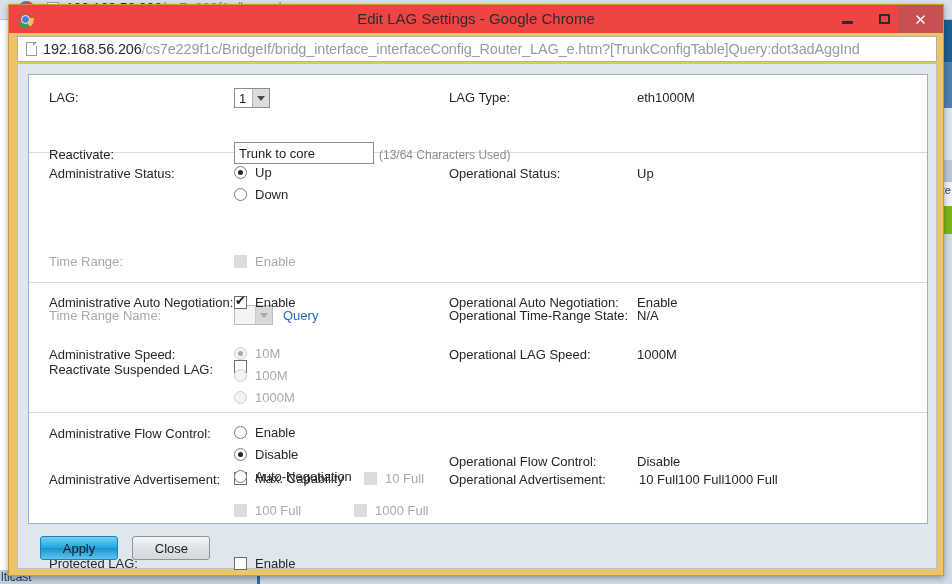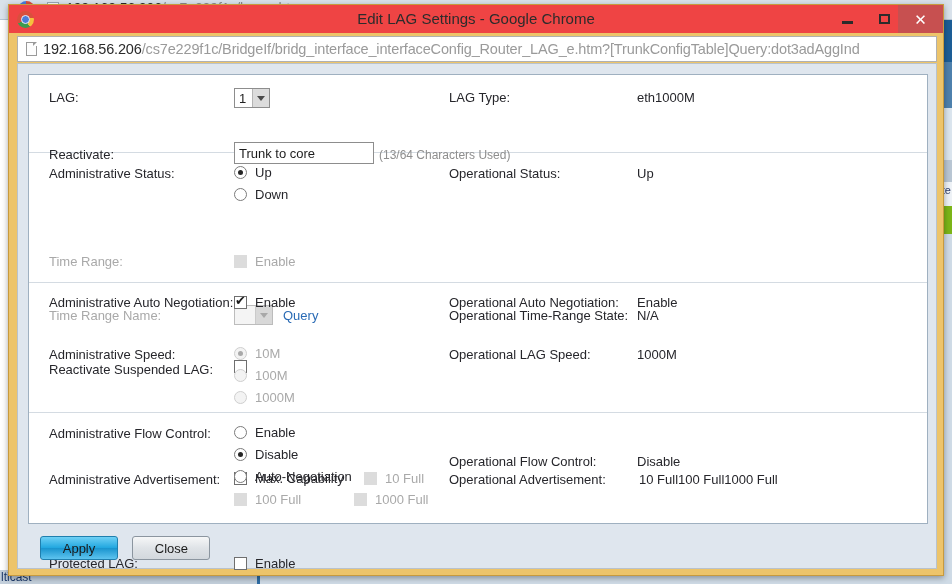--- a/index.html
+++ b/index.html
@@ -200,21 +200,21 @@
     font-size: 13px; line-height: 16px; color: #1b1b1b;
   }
   .cbox.dis { border: none; background: #dcdcdc; }
   .optlbl { font-size: 13px; color: #26262b; margin-left: 8px; white-space: nowrap; }
   .optlbl.dis { color: #a9a9a9; }
 
   .editlink { font-size: 13px; color: #2a6bb5; margin-left: 10px; cursor: pointer; }
 
   .adv-grid { position: absolute; left: 205px; top: 3px; }
   .adv-line { display: flex; align-items: center; height: 21px; }
-  .adv-line + .adv-line { margin-top: 0; }
+  .adv-line + .adv-line { margin-top: 11px; }
   .adv-cell { display: flex; align-items: center; width: 110px; }
   .adv-cell.w2 { width: auto; }
 
   
   .footer { position: absolute; left: 22px; top: 472px; }
   .btn {
     font-family: "Liberation Sans", sans-serif; font-size: 13px;
     height: 24px; padding: 0 16px; color: #1a1a1a; cursor: default;
     border: 1px solid #6f7d8b; border-radius: 3px;
   }

